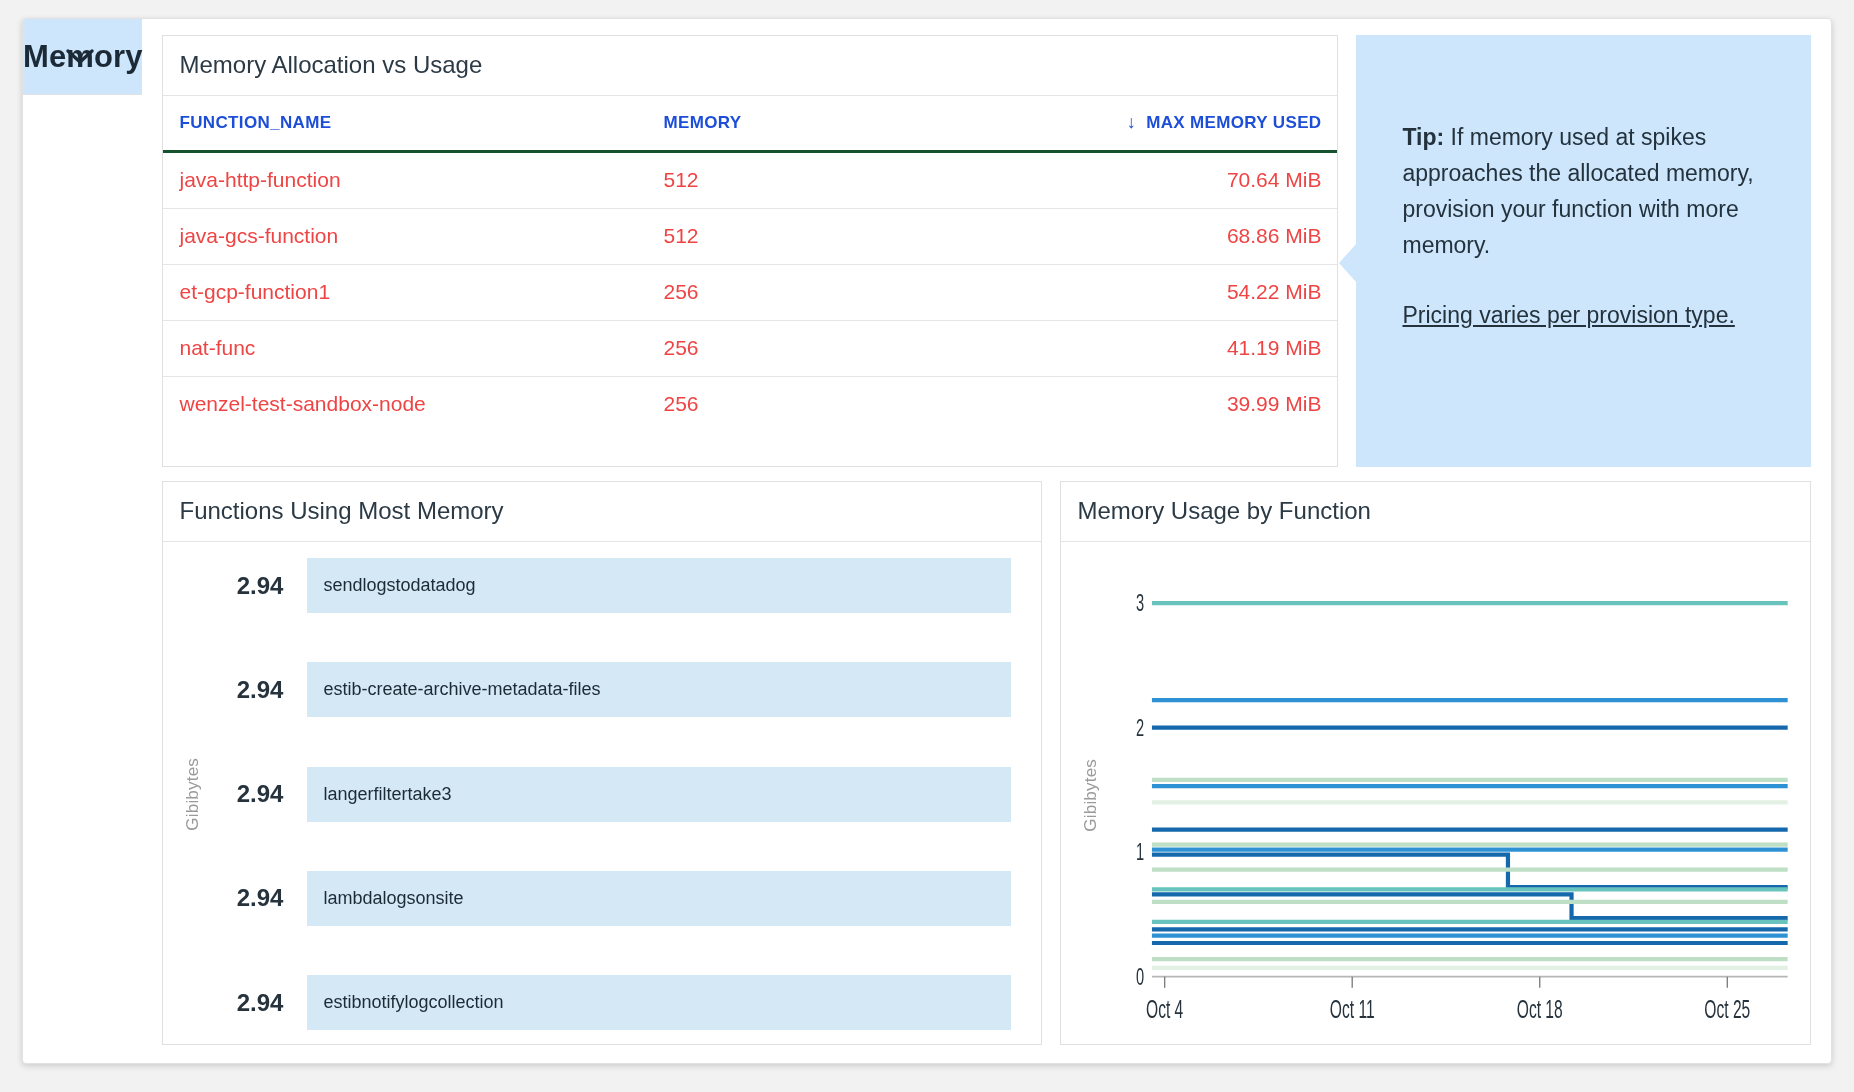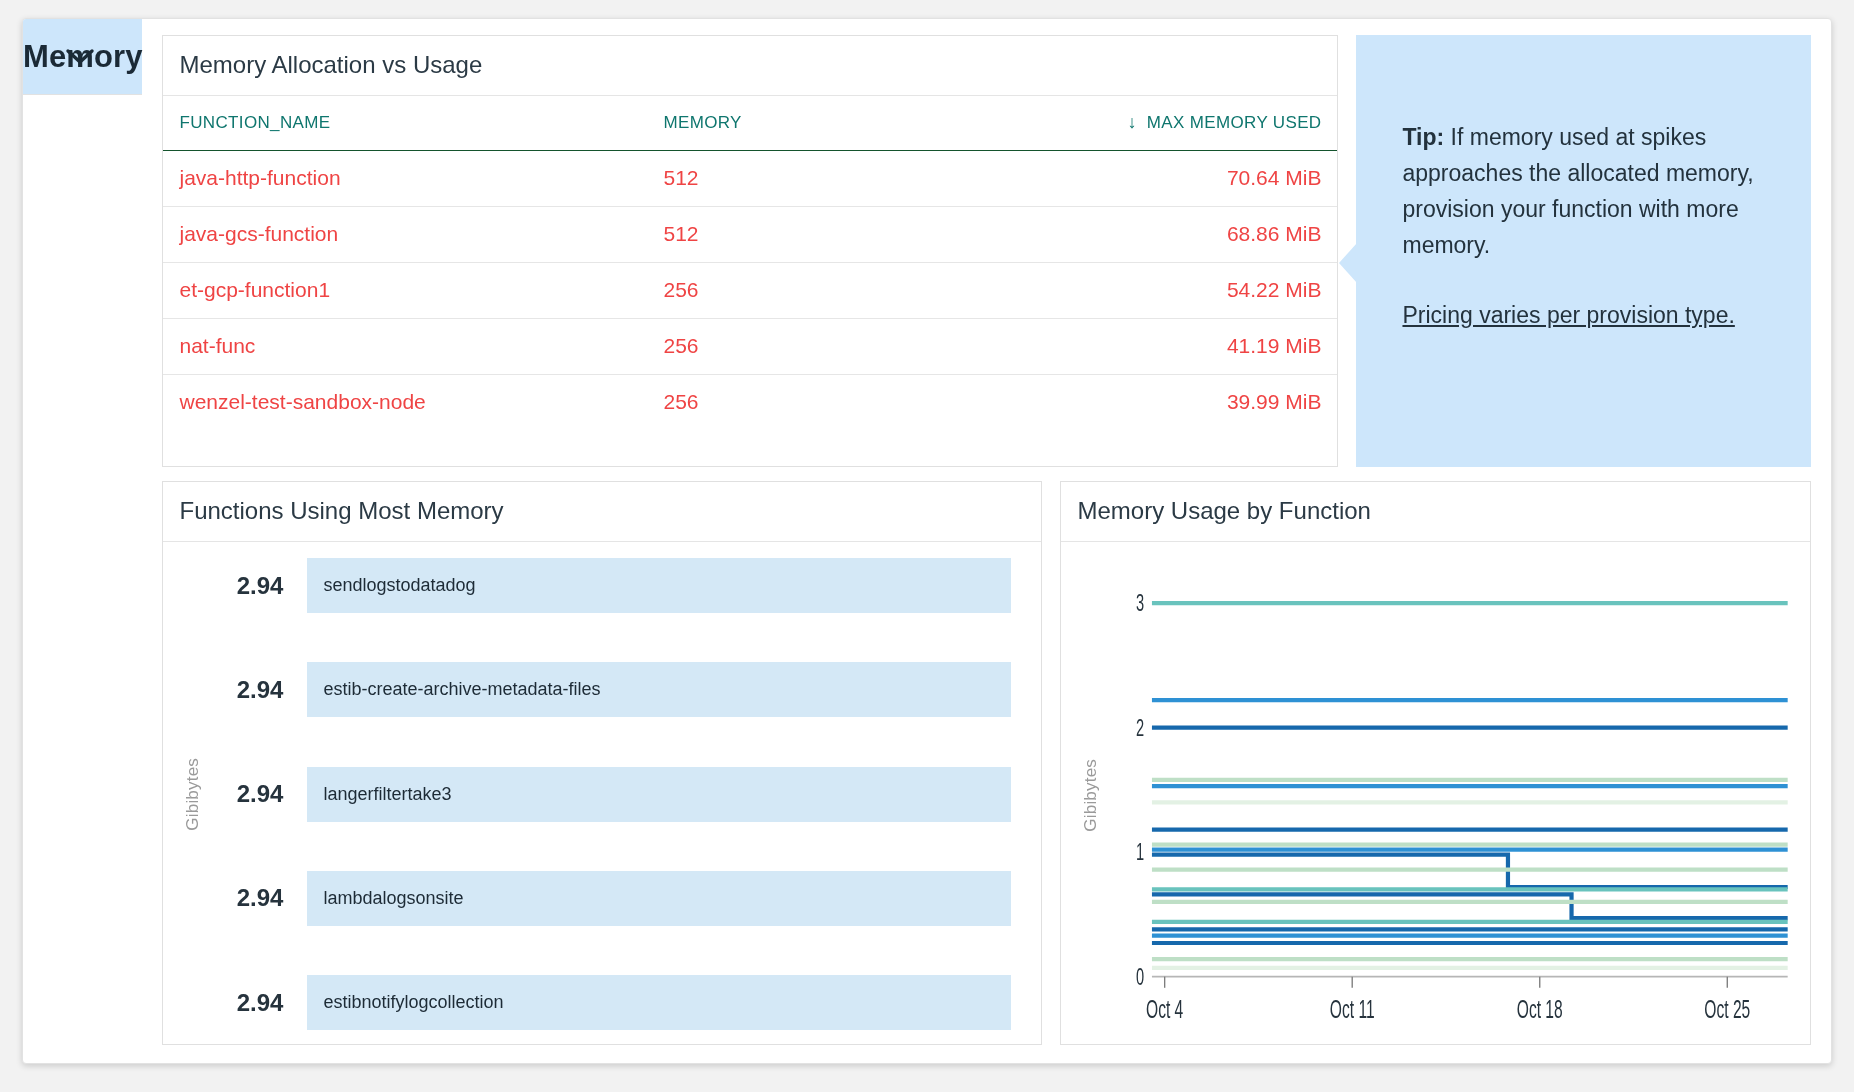--- a/index.html
+++ b/index.html
@@ -66,25 +66,25 @@
     font-size: 24px; color: #2b3a45;
     padding: 15px 16px 16px 16px;
     border-bottom: 1px solid #e5e5e5;
     flex: 0 0 auto;
   }
 
   
   .table-widget { flex: 0 0 1176px; }
   table { width: 100%; border-collapse: collapse; table-layout: fixed; }
   thead th {
-    font-size: 17px; font-weight: normal; color: #0f766e;
+    font-size: 17px; font-weight: bold; color: #1d4ed8;
     letter-spacing: 0.35px;
     padding: 16px 16px 17px 16px;
     text-align: left;
-    border-bottom: 1px solid #14532d;
+    border-bottom: 3px solid #14532d;
     white-space: nowrap;
   }
   thead th.col-mem { width: 330px; }
   thead th.col-max { width: 360px; text-align: right; }
   .sort-arrow { display: inline-block; margin-right: 10px; font-size: 18px; }
   tbody td {
     font-size: 21px; color: #ef4444;
     padding: 15px 16px 16px 16px;
     border-bottom: 1px solid #e6e6e6;
     white-space: nowrap; overflow: hidden; text-overflow: ellipsis;

